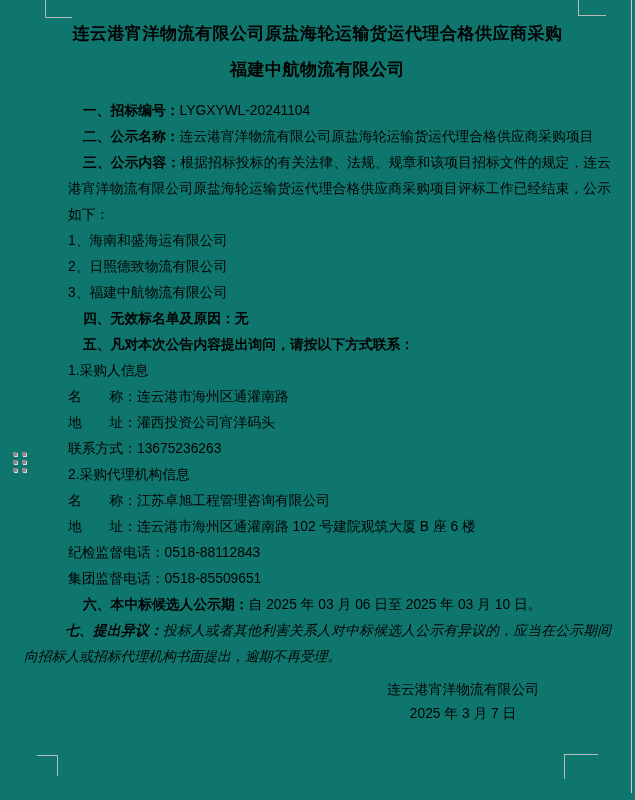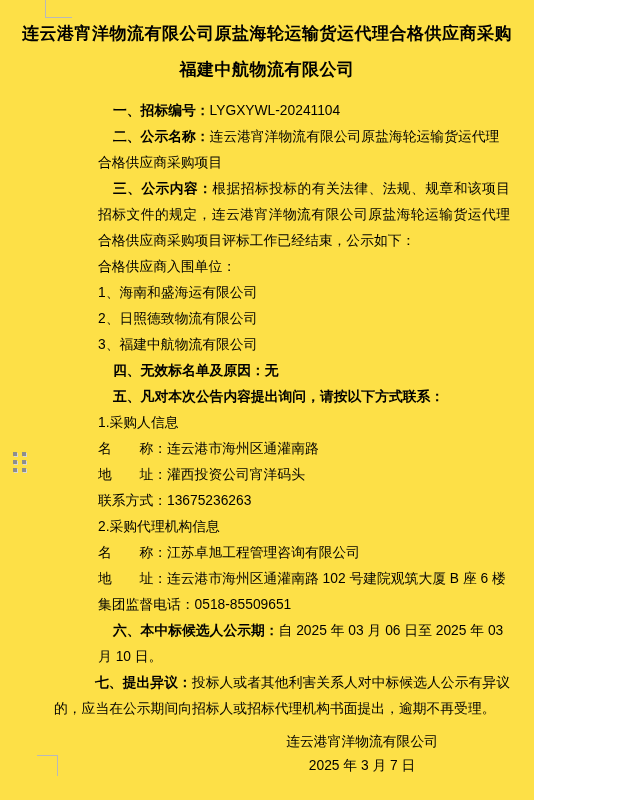--- a/index.html
+++ b/index.html
@@ -2,23 +2,23 @@
 <html><head>
 <meta charset="utf-8">
 <style>
   html, body {
     margin: 0;
     padding: 0;
     background: #ffffff;
   }
   #page {
     position: relative;
-    width: 534px;
+    width: 635px;
     height: 800px;
-    background: #fde047;
+    background: #0f766e;
     overflow: hidden;
     font-family: "Liberation Sans", "DejaVu Sans", sans-serif;
     color: #000000;
   }
   
   .mark { position: absolute; }
   #mark-tl { left: 45px;  top: 0;     width: 26px; height: 17px;
              border-left: 1px solid #b9b9b9; border-bottom: 1px solid #b9b9b9; }
   #mark-tr { left: 578px; top: 0;     width: 27px; height: 15px;
              border-left: 1px solid #b9b9b9; border-bottom: 1px solid #b9b9b9; }
@@ -47,31 +47,31 @@
   #title-block {
     padding-top: 16px;
     text-align: center;
     font-weight: bold;
     font-size: 17px;
     letter-spacing: 0.5px;
     line-height: 36px;
   }
   #doc-body {
     margin-top: 10px;
-    padding-left: 98px;
+    padding-left: 68px;
     padding-right: 24px;
     font-size: 13.8px;
     line-height: 26px;
   }
   .para { margin: 0; }
   .para .lbl { font-weight: bold; }
   .para.section { text-indent: 15px; }
   .para.wrap    { text-indent: 15px; text-align: justify; }
   .para.plain   { text-indent: 0; }
-  .para.hang    { margin-left: -44px; text-indent: 41px; text-align: justify; }
+  .para.hang    { margin-left: -44px; text-indent: 41px; text-align: justify; font-style: italic; }
   #signature-block {
     width: max-content;
     margin-left: auto;
     margin-right: 96px;
     text-align: center;
     font-size: 13.8px;
     line-height: 24px;
     margin-top: 8px;
   }
 </style>
@@ -97,33 +97,33 @@
 
   <div id="title-block">
     <div>连云港宵洋物流有限公司原盐海轮运输货运代理合格供应商采购</div>
     <div>福建中航物流有限公司</div>
   </div>
 
   <div id="doc-body">
       <div class="para section"><span class="lbl">一、招标编号：</span><span>LYGXYWL-20241104</span></div>
       <div class="para section"><span class="lbl">二、公示名称：</span><span>连云港宵洋物流有限公司原盐海轮运输货运代理合格供应商采购项目</span></div>
       <div class="para wrap"><span class="lbl">三、公示内容：</span><span>根据招标投标的有关法律、法规、规章和该项目招标文件的规定，连云港宵洋物流有限公司原盐海轮运输货运代理合格供应商采购项目评标工作已经结束，公示如下：</span></div>
-      <div class="para plain"><span>合格供应商入围单位：</span></div>
       <div class="para plain"><span>1、海南和盛海运有限公司</span></div>
       <div class="para plain"><span>2、日照德致物流有限公司</span></div>
       <div class="para plain"><span>3、福建中航物流有限公司</span></div>
       <div class="para section"><span class="lbl">四、无效标名单及原因：无</span></div>
       <div class="para section"><span class="lbl">五、凡对本次公告内容提出询问，请按以下方式联系：</span></div>
       <div class="para plain"><span>1.采购人信息</span></div>
       <div class="para plain"><span>名　　称：连云港市海州区通灌南路</span></div>
       <div class="para plain"><span>地　　址：灌西投资公司宵洋码头</span></div>
       <div class="para plain"><span>联系方式：13675236263</span></div>
       <div class="para plain"><span>2.采购代理机构信息</span></div>
       <div class="para plain"><span>名　　称：江苏卓旭工程管理咨询有限公司</span></div>
       <div class="para plain"><span>地　　址：连云港市海州区通灌南路 102 号建院观筑大厦 B 座 6 楼</span></div>
+      <div class="para plain"><span>纪检监督电话：0518-88112843</span></div>
       <div class="para plain"><span>集团监督电话：0518-85509651</span></div>
       <div class="para section"><span class="lbl">六、本中标候选人公示期：</span><span>自 2025 年 03 月 06 日至 2025 年 03 月 10 日。</span></div>
       <div class="para hang"><span class="lbl">七、提出异议：</span><span>投标人或者其他利害关系人对中标候选人公示有异议的，应当在公示期间向招标人或招标代理机构书面提出，逾期不再受理。</span></div>
     </div>
 
   <div id="signature-block">
     <div>连云港宵洋物流有限公司</div>
     <div>2025 年 3 月 7 日</div>
   </div>
 

